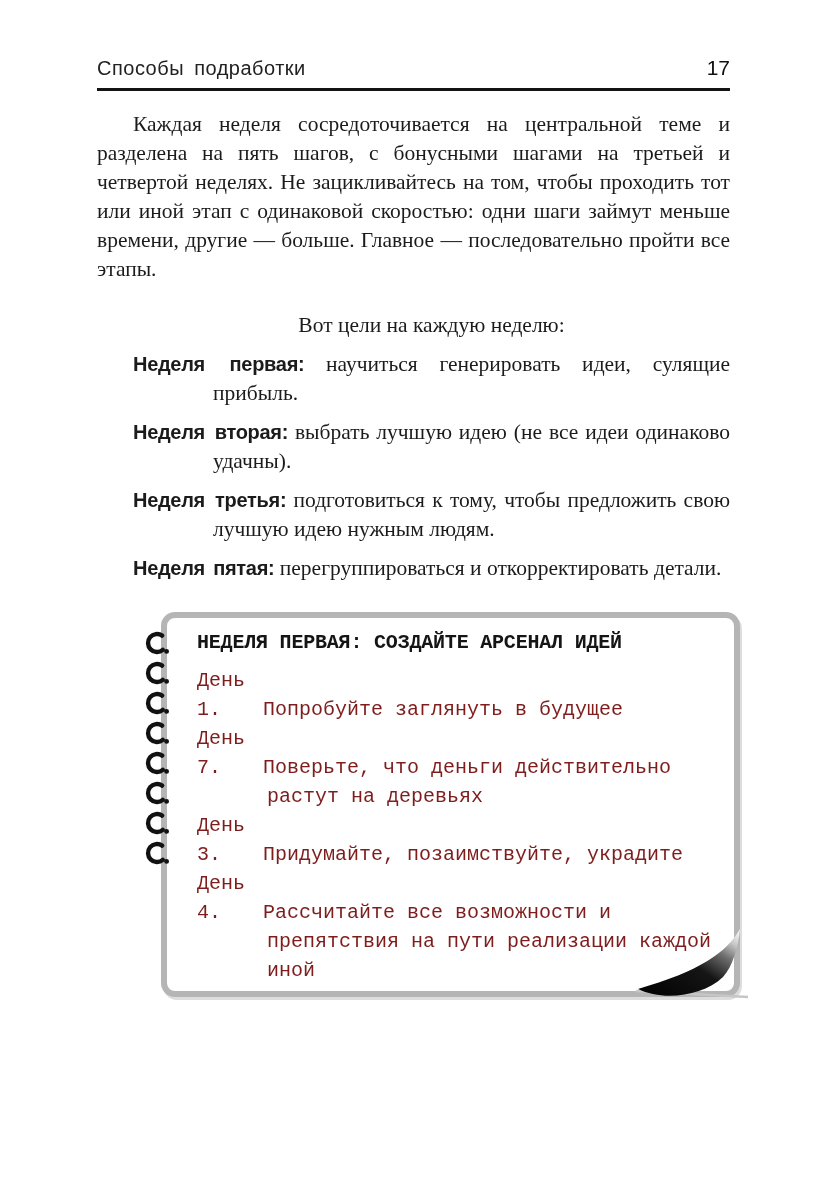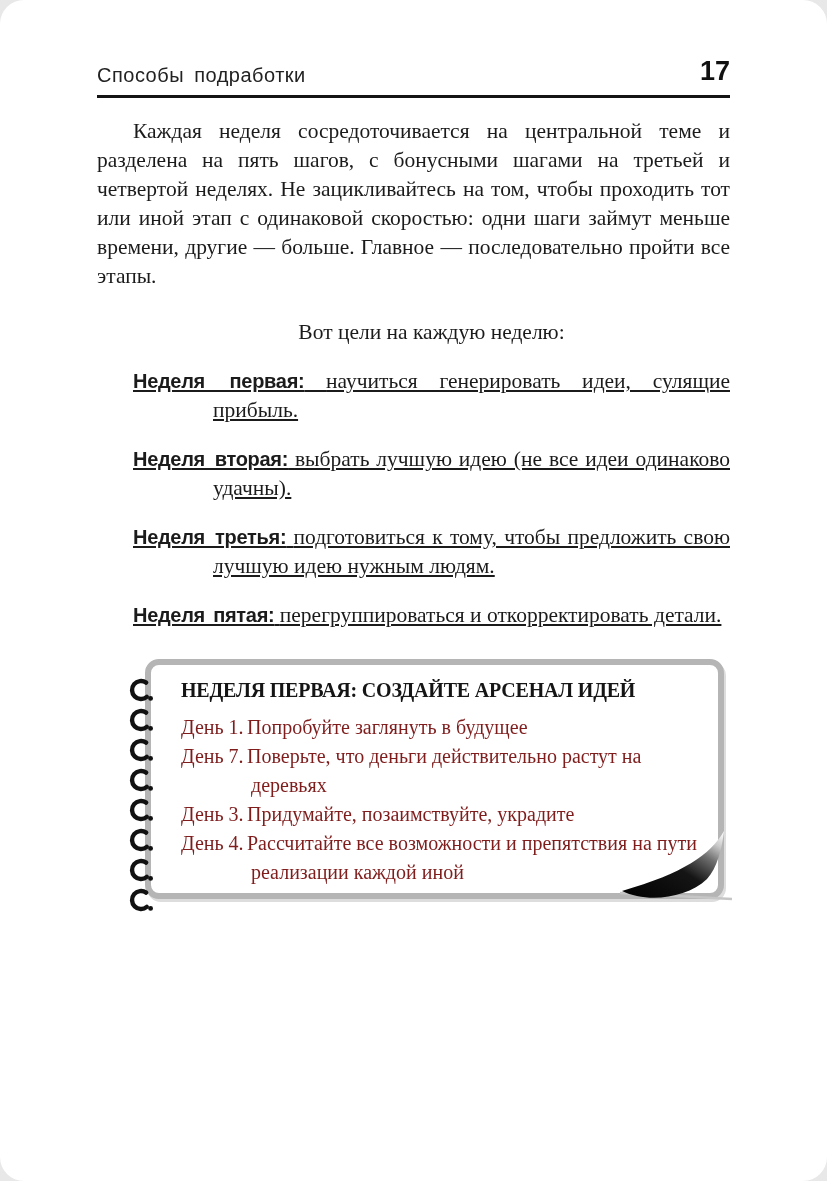--- a/index.html
+++ b/index.html
@@ -4,21 +4,20 @@
 <style>
   html,body{margin:0;padding:0;background:#e8e8e8;}
   .page{
     position:relative;
     width:827px;height:1181px;
     margin:0 auto;
     background:#ffffff;
     color:#1b1b1b;
     overflow:hidden;
     font-family:"Liberation Serif", serif;
-    border-radius:24px;
   }
   .content{
     position:absolute;
     left:97px;top:56px;
     width:633px;
   }
   
   .running-head{
     display:flex;
     justify-content:space-between;
@@ -27,22 +26,22 @@
     border-bottom:3px solid #141414;
     padding-bottom:8px;
   }
   .running-title{
     font-size:20px;
     letter-spacing:0.5px;
     word-spacing:4px;
     color:#222;
   }
   .page-number{
-    font-size:27px;
-    font-weight:bold;
+    font-size:21px;
+    font-weight:normal;
     color:#111;
   }
   
   .para{
     margin-top:19px;
     font-size:21.5px;
     line-height:29px;
     text-align:justify;
     text-indent:36px;
   }
@@ -50,48 +49,47 @@
     margin-top:27px;
     margin-left:36px;
     font-size:21.5px;
     line-height:29px;
     text-align:center;
   }
   .goals{
     margin-top:3px;
   }
   .goal{
-    margin-top:20px;
+    margin-top:10px;
     padding-left:116px;
     text-indent:-80px;
     font-size:21.5px;
     line-height:29px;
     text-align:justify;
-    text-decoration:underline;
   }
   .goal-label{
     font-family:"Liberation Sans", sans-serif;
     font-weight:bold;
     font-size:20px;
     letter-spacing:-0.3px;
     word-spacing:3px;
     white-space:nowrap;
   }
   
   .note-box{
     position:relative;
-    margin-left:48px;
+    margin-left:64px;
     margin-top:29px;
     width:525px;
     border:6px solid #b5b5b5;
     border-radius:14px;
     background:#ffffff;
     box-shadow:2px 3px 0 #dddddd;
     padding:10px 12px 6px 30px;
-    font-family:Liberation Serif, serif;
+    font-family:Liberation Mono, monospace;
   }
   .note-title{
     font-size:20px;
     font-weight:bold;
     letter-spacing:-0.2px;
     line-height:30px;
     margin-bottom:8px;
     color:#151515;
   }
   .day{

